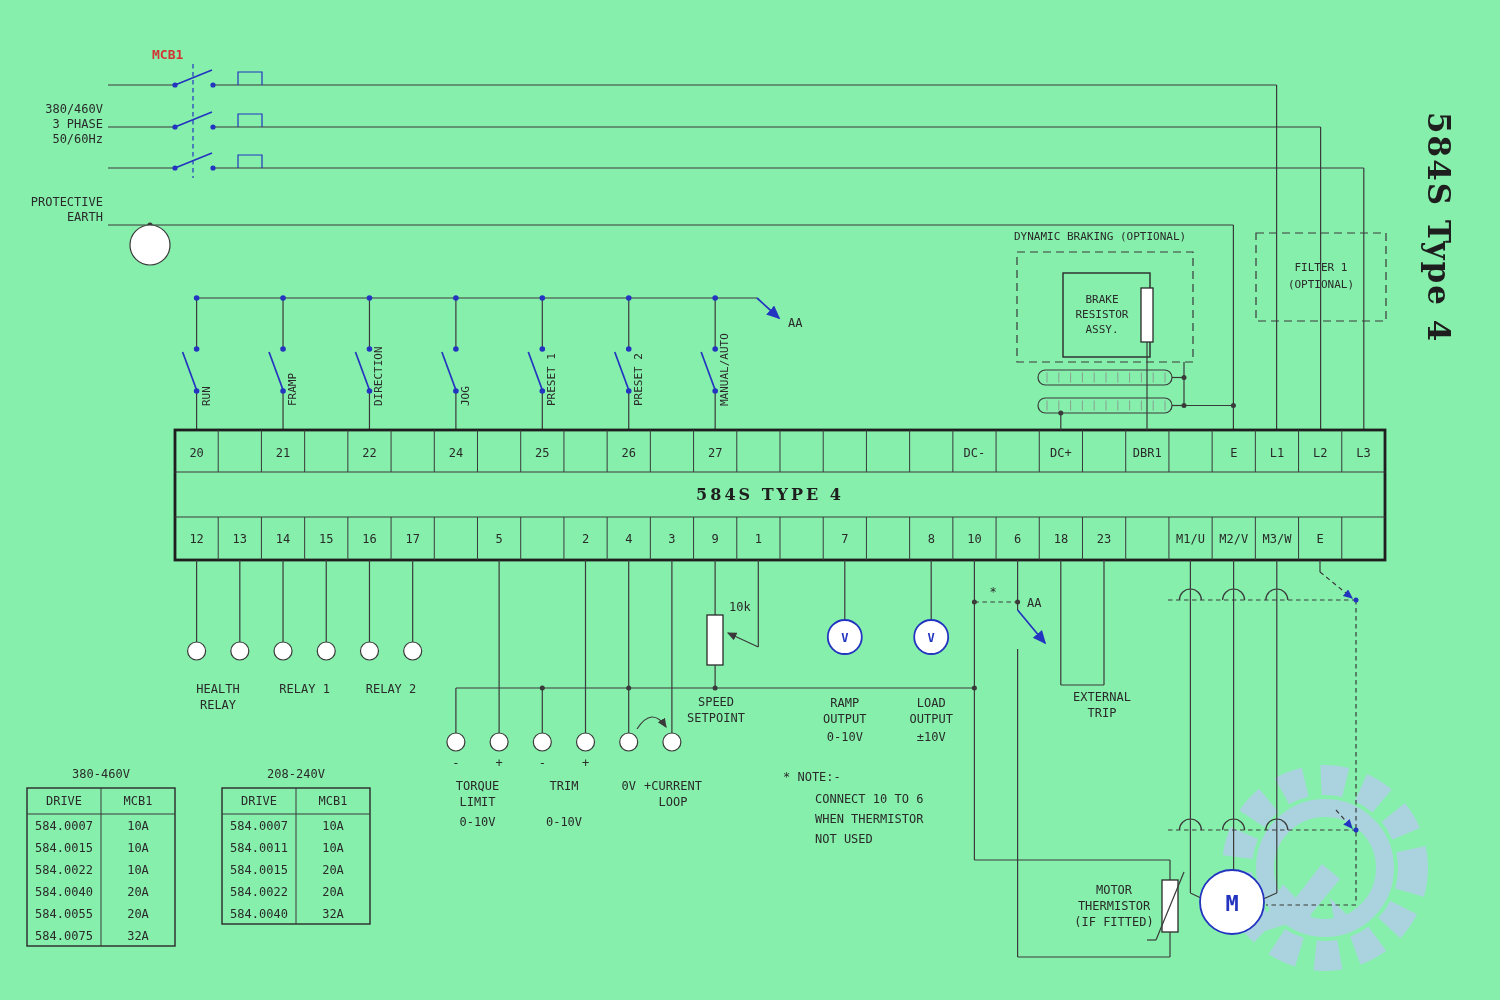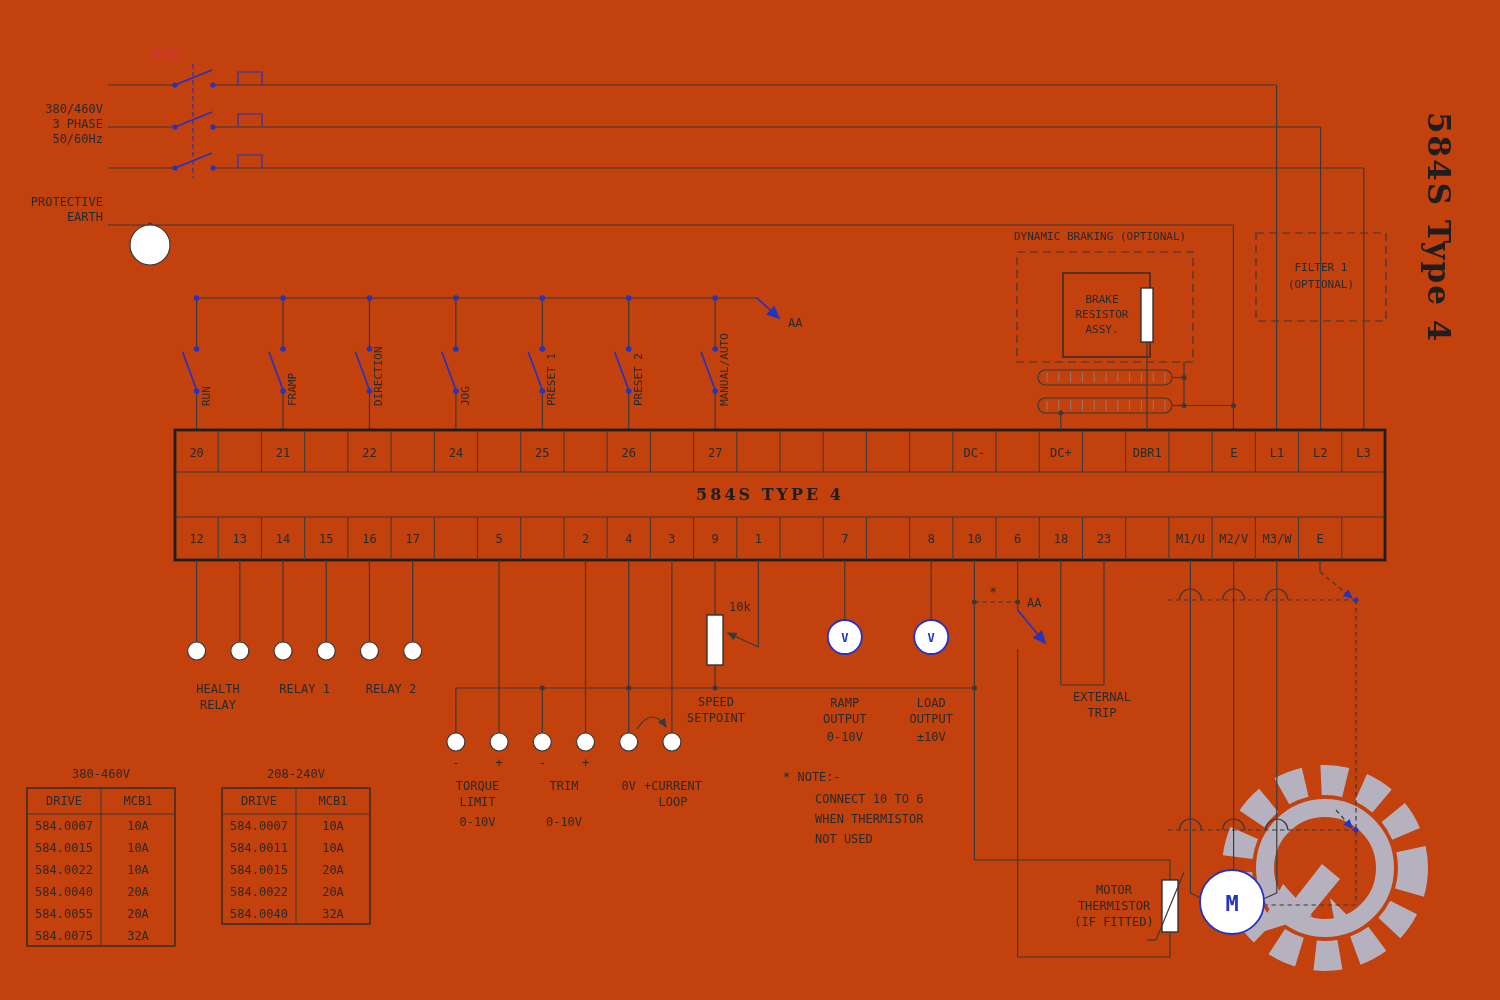--- a/index.html
+++ b/index.html
@@ -1,16 +1,16 @@
 <!DOCTYPE html>
 <html><head>
 <meta charset="utf-8">
 <style>
   html,body{margin:0;padding:0;background:#fff;}
-  .stage{position:relative;width:1500px;height:1000px;background:#c2410c;overflow:hidden;}
+  .stage{position:relative;width:1500px;height:1000px;background:#86efac;overflow:hidden;}
   svg{position:absolute;left:0;top:0;}
   .w{stroke:#3a3a3a;stroke-width:1.2;fill:none;}
   .thin{stroke:#3a3a3a;stroke-width:1;fill:none;}
   .tick{stroke:#8a8a8a;stroke-width:.8;}
   .bw{stroke:#2334c0;stroke-width:1.7;fill:none;}
   .bwthin{stroke:#2334c0;stroke-width:1.2;fill:none;}
   .bd{fill:#2334c0;}
   .dd{fill:#3a3a3a;}
   .oc{fill:#fff;stroke:#3a3a3a;stroke-width:1.2;}
   .bc{fill:#fff;stroke:#2334c0;stroke-width:1.8;}

